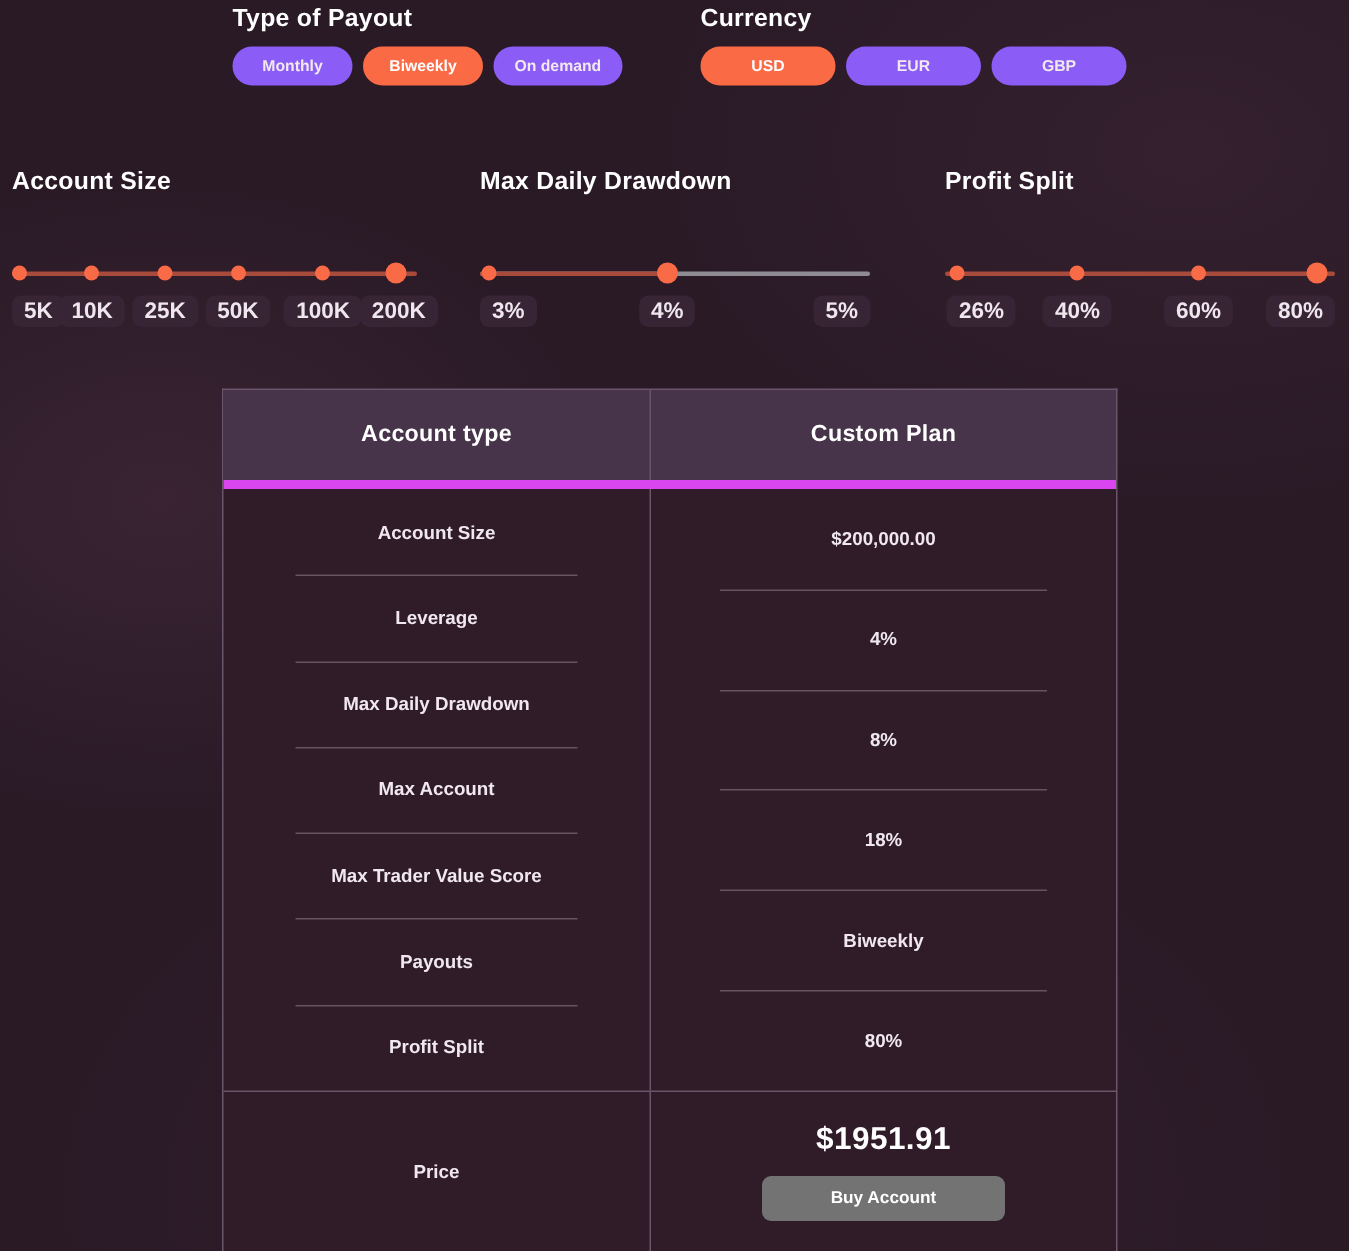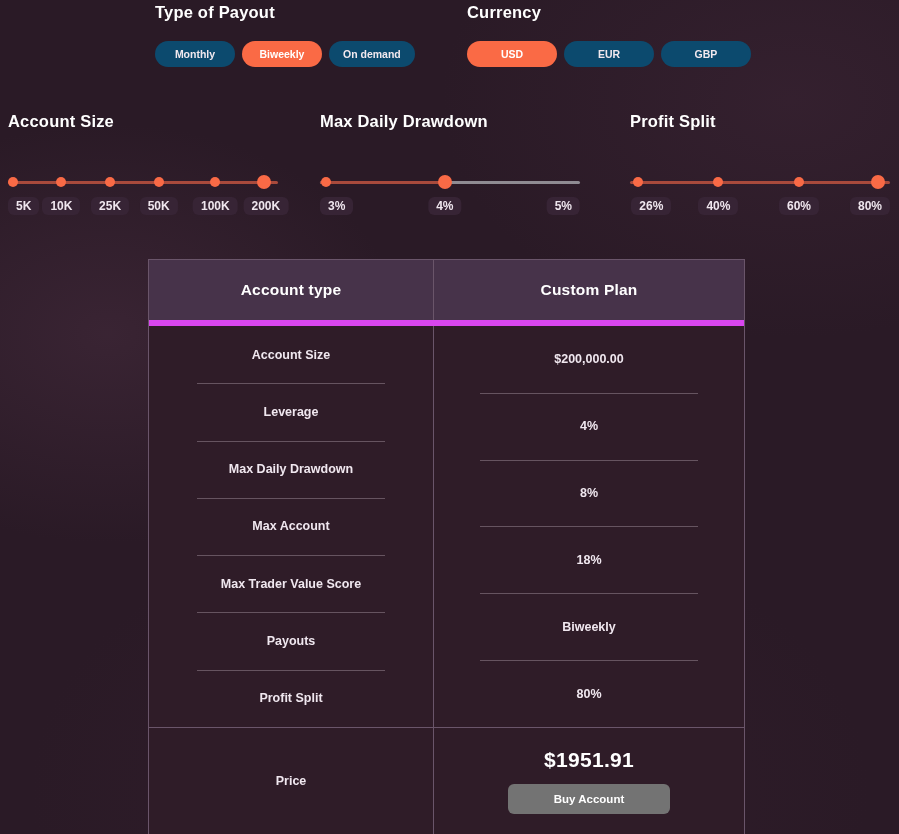--- a/index.html
+++ b/index.html
@@ -32,36 +32,36 @@
 
   .control-group { position: absolute; }
   .control-group.payout   { left: 155px; top: 3px; }
   .control-group.currency { left: 467px; top: 3px; }
 
   .group-title {
     font-size: 16.5px;
     font-weight: 700;
     color: #ffffff;
     letter-spacing: 0.2px;
-    margin-bottom: 19px;
+    margin-bottom: 9px;
     white-space: nowrap;
   }
 
   .pill-row { display: flex; gap: 7px; }
 
   .pill {
     height: 26px;
     border-radius: 13px;
     display: flex;
     align-items: center;
     justify-content: center;
     font-size: 10.5px;
     font-weight: 700;
     color: #f2e9ef;
-    background: #0c4a6e;
+    background: #8b5cf6;
     cursor: pointer;
     user-select: none;
     white-space: nowrap;
     padding: 0 14px;
     min-width: 80px;
   }
   .pill.active {
     background: #fa6a45;
     color: #ffffff;
   }
@@ -132,21 +132,21 @@
   }
 
   .tick-labels { position: relative; margin-top: 8px; height: 19px; }
 
   .tick {
     position: absolute;
     transform: translateX(-50%);
     background: #372435;
     border-radius: 6px;
     padding: 3px 8px;
-    font-size: 12px;
+    font-size: 15px;
     font-weight: 700;
     color: #efe6ee;
     white-space: nowrap;
     line-height: 1;
   }
   .tick.edge-left  { transform: translateX(0); }
   .tick.edge-right { transform: translateX(-100%); }
 
   
   .plan-table {

